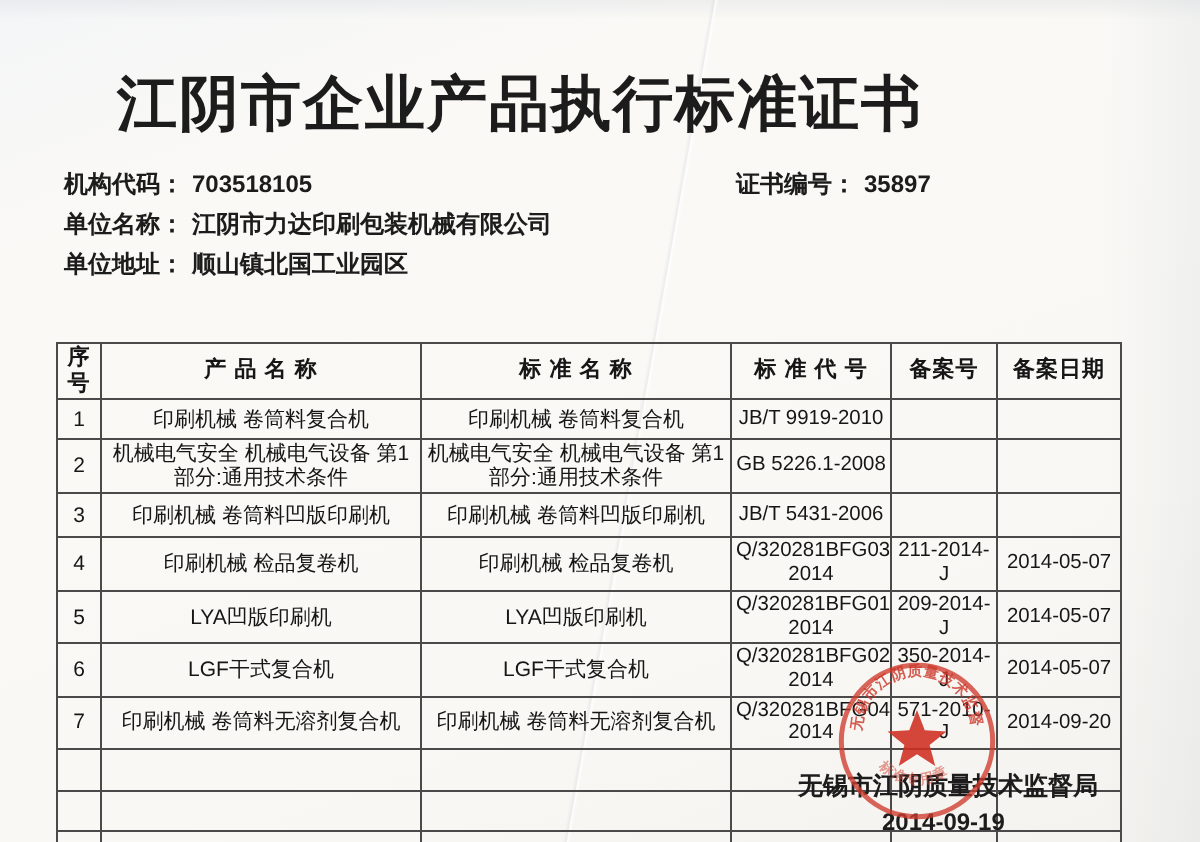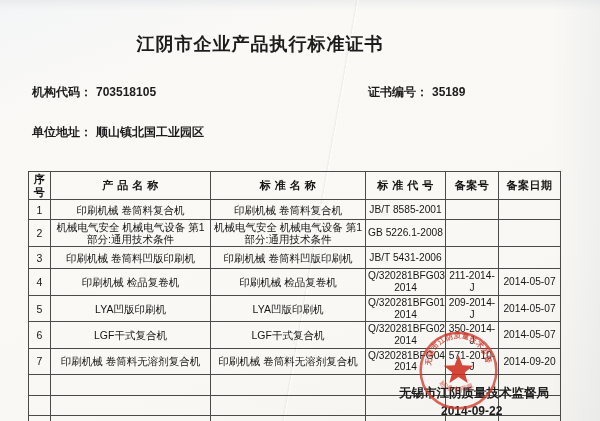--- a/index.html
+++ b/index.html
@@ -21,21 +21,21 @@
     position:absolute; right:0; top:0; width:48px; height:421px;
     background:linear-gradient(90deg,rgba(255,255,255,0),rgba(205,210,218,.22));
   }
   .shade-top{
     position:absolute; left:0; top:0; width:600px; height:10px;
     background:linear-gradient(180deg,rgba(200,205,212,.25),rgba(255,255,255,0));
   }
   .title{
     position:absolute; left:0; top:32px; width:520px; text-align:center;
     font-family:"Liberation Serif","DejaVu Serif",serif;
-    font-weight:bold; font-size:18px; letter-spacing:1px;
+    font-weight:bold; font-size:30px; letter-spacing:1px;
   }
   .info-line{ position:absolute; font-size:12px; font-weight:bold; white-space:nowrap; }
   .l1L{ left:32px;  top:84px;  }
   .l1R{ left:368px; top:84px;  }
   .l2L{ left:32px;  top:104px; }
   .l3L{ left:32px;  top:124px; }
   .l3R{ left:368px; top:122px; }
   .info-line .lab{ margin-right:4px;margin-top:36px; }
   table.std{
     position:absolute; left:28px; top:139px; width:532px;
@@ -60,21 +60,24 @@
   <div class="shade-top"></div>
   <div class="shade-right"></div>
   <div class="crease-v"></div>
 
   <div class="title">江阴市企业产品执行标准证书</div>
 
   <div class="info-line l1L">
     <span class="lab">机构代码：</span><span>703518105</span>
   </div>
   <div class="info-line l1R">
-    <span class="lab">证书编号：</span><span>35189</span>
+    <span class="lab">证书编号：</span><span>35897</span>
+  </div>
+  <div class="info-line l2L">
+    <span class="lab">单位名称：</span><span>江阴市力达印刷包装机械有限公司</span>
   </div>
   <div class="info-line l3L">
     <span class="lab">单位地址：</span><span>顺山镇北国工业园区</span>
   </div>
 
   <table class="std">
     <colgroup>
       <col style="width:22px">
         <col style="width:160px">
         <col style="width:155px">
@@ -90,21 +93,21 @@
         <th>标 准 代 号</th>
         <th>备案号</th>
         <th>备案日期</th>
       </tr>
     </thead>
     <tbody>
         <tr style="height: 20px;">
           <td class="c0">1</td>
           <td class="c1">印刷机械 卷筒料复合机</td>
           <td class="c2">印刷机械 卷筒料复合机</td>
-          <td class="c3">JB/T 8585-2001</td>
+          <td class="c3">JB/T 9919-2010</td>
           <td class="c4"></td>
           <td class="c5"></td>
         </tr>
         <tr style="height: 23px;">
           <td class="c0">2</td>
           <td class="c1">机械电气安全 机械电气设备 第1部分:通用技术条件</td>
           <td class="c2">机械电气安全 机械电气设备 第1部分:通用技术条件</td>
           <td class="c3">GB 5226.1-2008</td>
           <td class="c4"></td>
           <td class="c5"></td>
@@ -170,21 +173,21 @@
           <td class="c1"></td>
           <td class="c2"></td>
           <td class="c3"></td>
           <td class="c4"></td>
           <td class="c5"></td>
         </tr>
       </tbody>
   </table>
 
   <div class="authority">无锡市江阴质量技术监督局</div>
-  <div class="issue-date">2014-09-22</div>
+  <div class="issue-date">2014-09-19</div>
 
   <svg class="stamp" viewBox="0 0 100 100">
     <circle cx="50" cy="50" r="39" fill="none" stroke="rgba(207,59,46,.78)" stroke-width="2.6"></circle>
     <polygon fill="rgba(208,45,32,.88)" points="50,34 54,44.5 65.2,45.1 56.5,52.1 59.4,62.9 50,56.8 40.6,62.9 43.5,52.1 34.8,45.1 46,44.5"></polygon>
     <defs>
       <path id="arcTop" d="M 21.4 45 A 28.6 28.6 0 0 1 78.6 45"></path>
       <path id="arcBottom" d="M 29 62 A 27 27 0 0 0 71 62"></path>
     </defs>
     <text font-size="7.6" fill="rgba(203,52,40,.8)" font-weight="bold" letter-spacing="0.4">
       <textPath href="#arcTop" startOffset="0" id="stamp-arc-textpath">无锡市江阴质量技术监督局</textPath>

